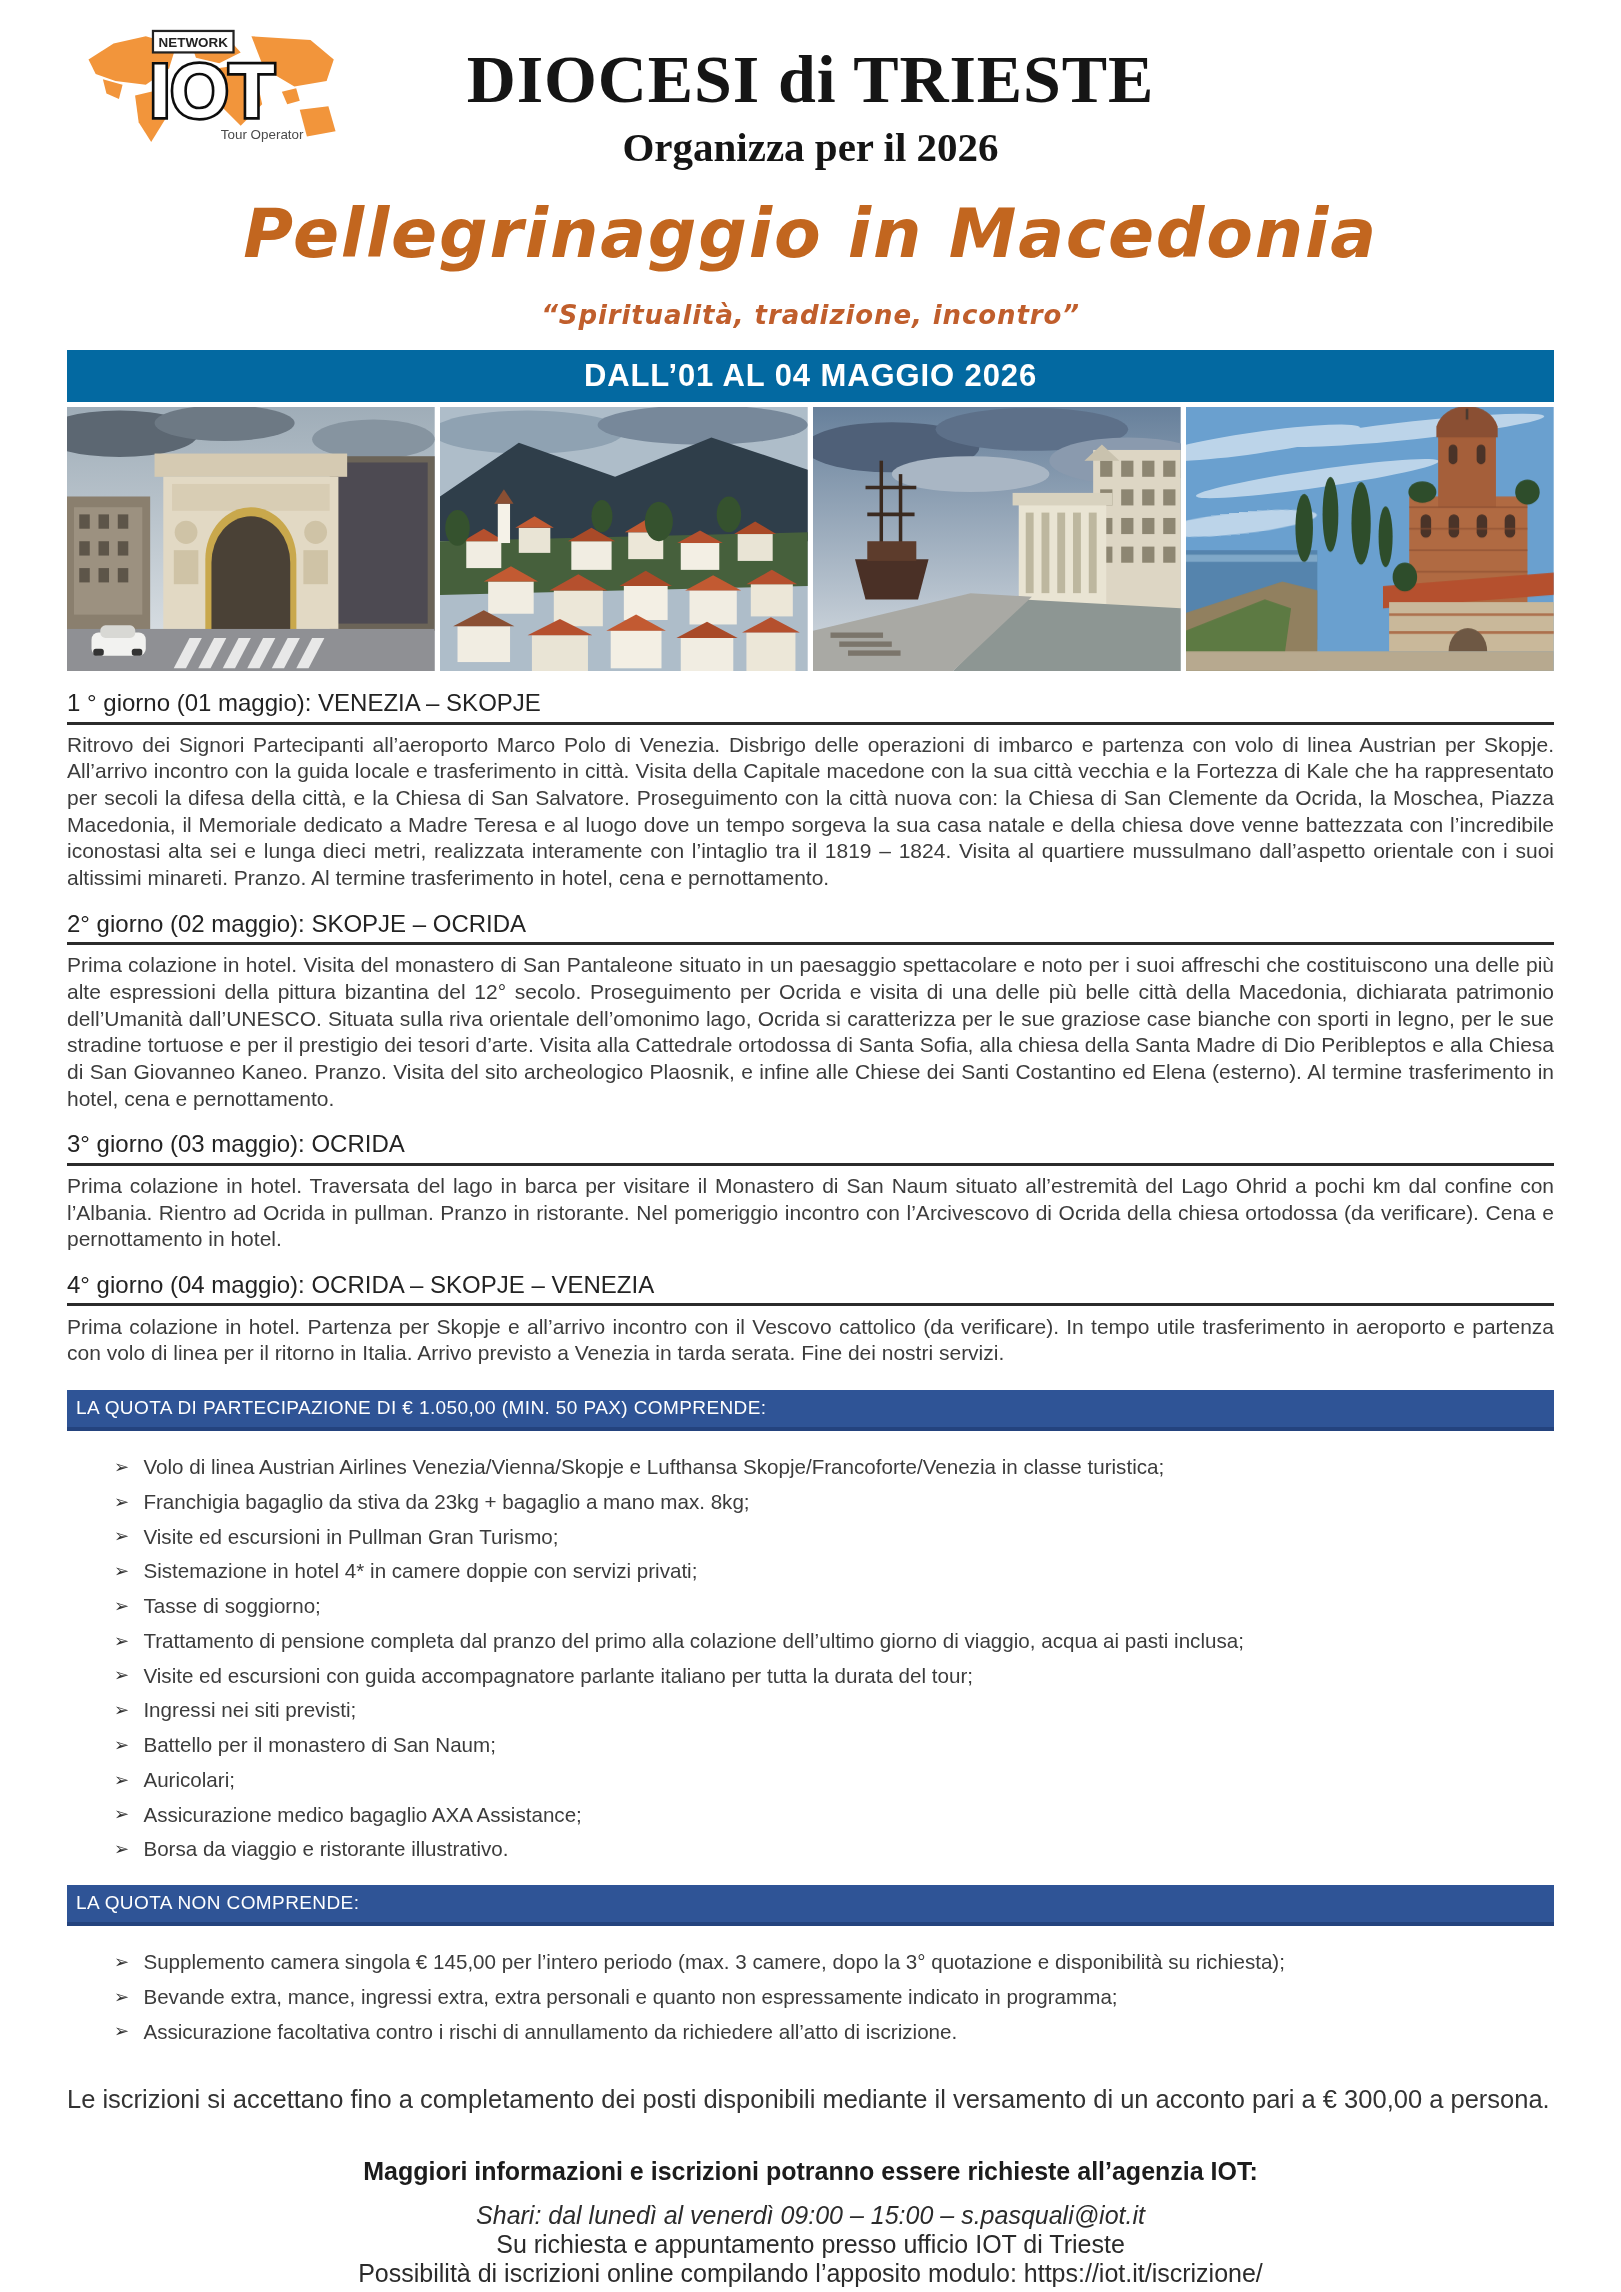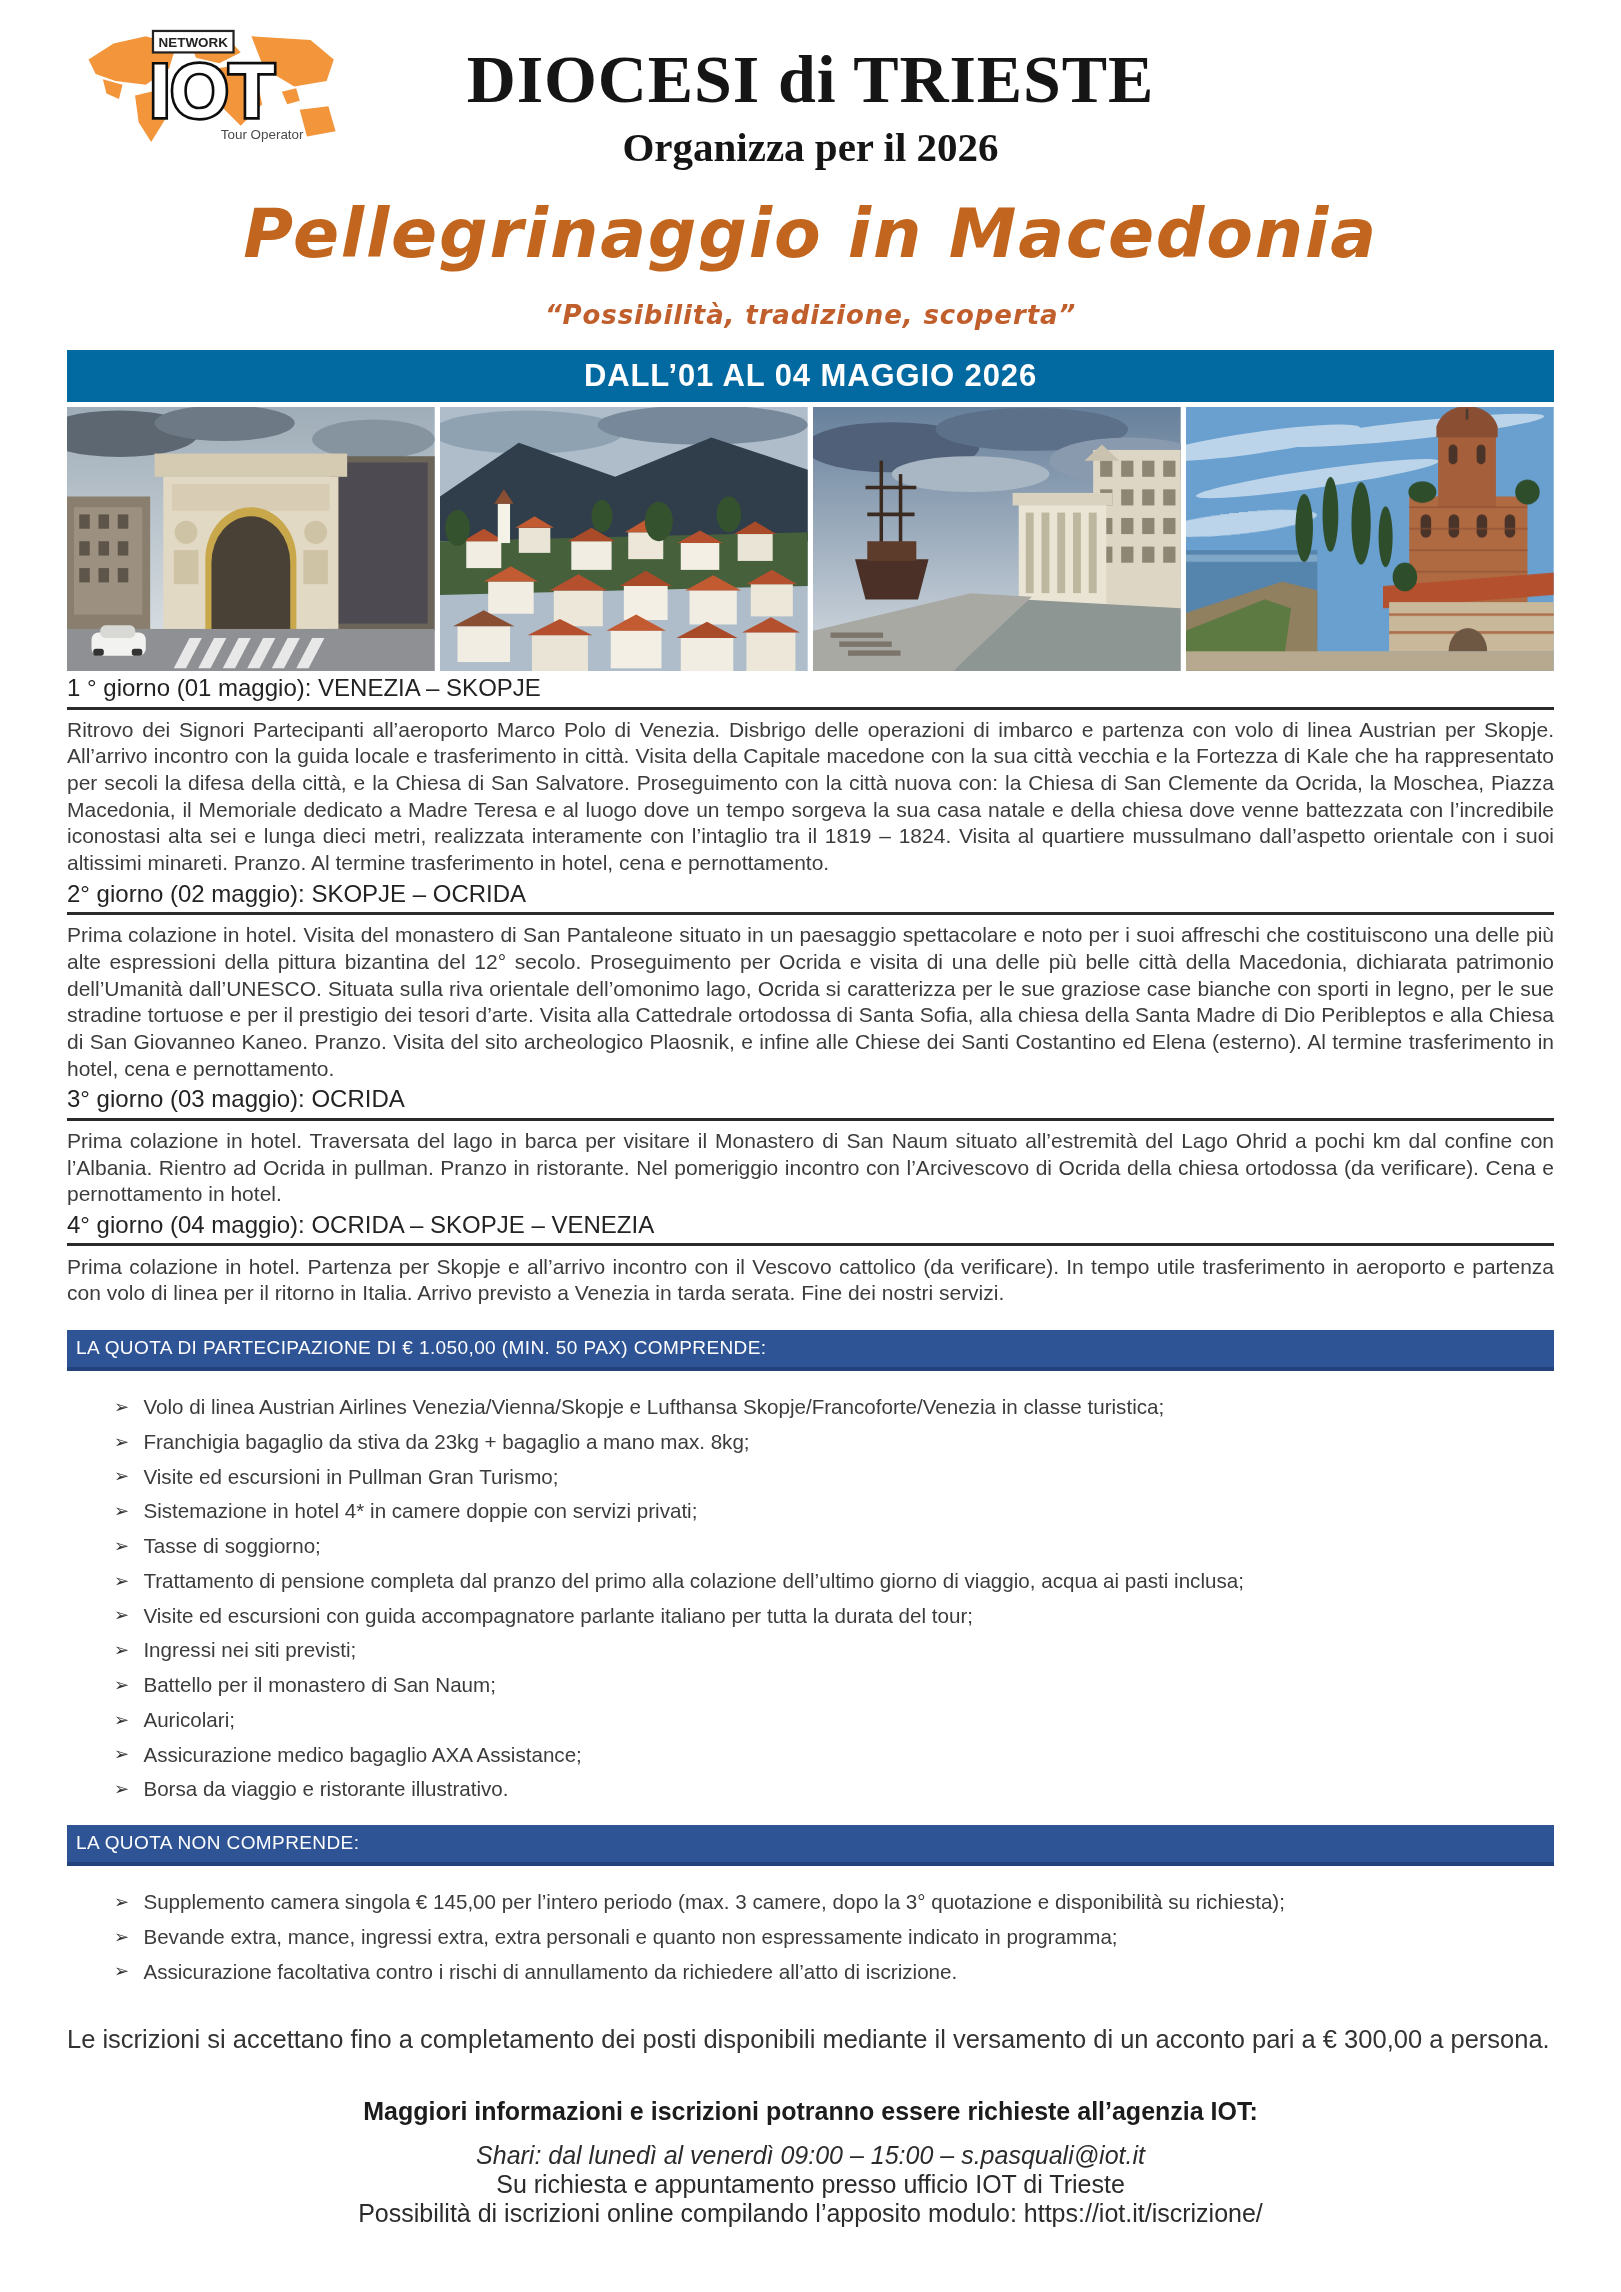--- a/index.html
+++ b/index.html
@@ -38,21 +38,21 @@
     background:#0369a1; color:#ffffff;
     font-size:31px; font-weight:bold; text-align:center; letter-spacing:0.9px;
   }
 
   
   .photo-strip { display:flex; gap:5.4px; margin-top:5.4px; height:264px; }
   .photo { flex:1 1 0; height:264px; overflow:hidden; }
   .photo svg { width:100%; height:100%; display:block; }
 
   
-  .day { margin-top:3px; }
+  .day { margin-top:18px; }
   .day h2 {
     font-size:24px; font-weight:500; color:#232323;
     padding-bottom:4.5px; border-bottom:3.6px solid #2b2b2b; margin-bottom:7.2px;
   }
   .day p { font-size:21px; line-height:1.27; text-align:justify; color:#3c3c3c; }
 
   
   .quota-banner {
     margin-top:23px; background:#2f5496; border-bottom:4.5px solid #24437e;
     color:#ffffff; font-size:19px; padding:7.2px 9px 8px 9px; letter-spacing:0.4px;
@@ -91,21 +91,21 @@
       <text x="131" y="28" text-anchor="middle" font-size="15" font-weight="bold" fill="#222222" font-family="Liberation Sans, sans-serif">NETWORK</text>
       <text x="152" y="106" text-anchor="middle" font-size="84" font-weight="bold" fill="#ffffff" stroke="#0d0d0d" stroke-width="6" paint-order="stroke fill" font-family="Liberation Sans, sans-serif">IOT</text>
       <text x="208" y="131" text-anchor="middle" font-size="15" fill="#4a4a4a" font-family="Liberation Sans, sans-serif">Tour Operator</text>
     </svg>
   </div>
 
   <div class="header-titles">
     <div class="doc-title">DIOCESI di TRIESTE</div>
     <div class="doc-subtitle">Organizza per il 2026</div>
     <div class="trip-title">Pellegrinaggio in Macedonia</div>
-    <div class="tagline">“Possibilità, tradizione, scoperta”</div>
+    <div class="tagline">“Spiritualità, tradizione, incontro”</div>
   </div>
 
   <div class="date-banner">DALL’01 AL 04 MAGGIO 2026</div>
 
   <div class="photo-strip">
 
     <div class="photo">
       <svg viewBox="0 0 420 295" preserveAspectRatio="none">
         <defs>
             <linearGradient id="p1s" x1="0" y1="0" x2="0" y2="1">

